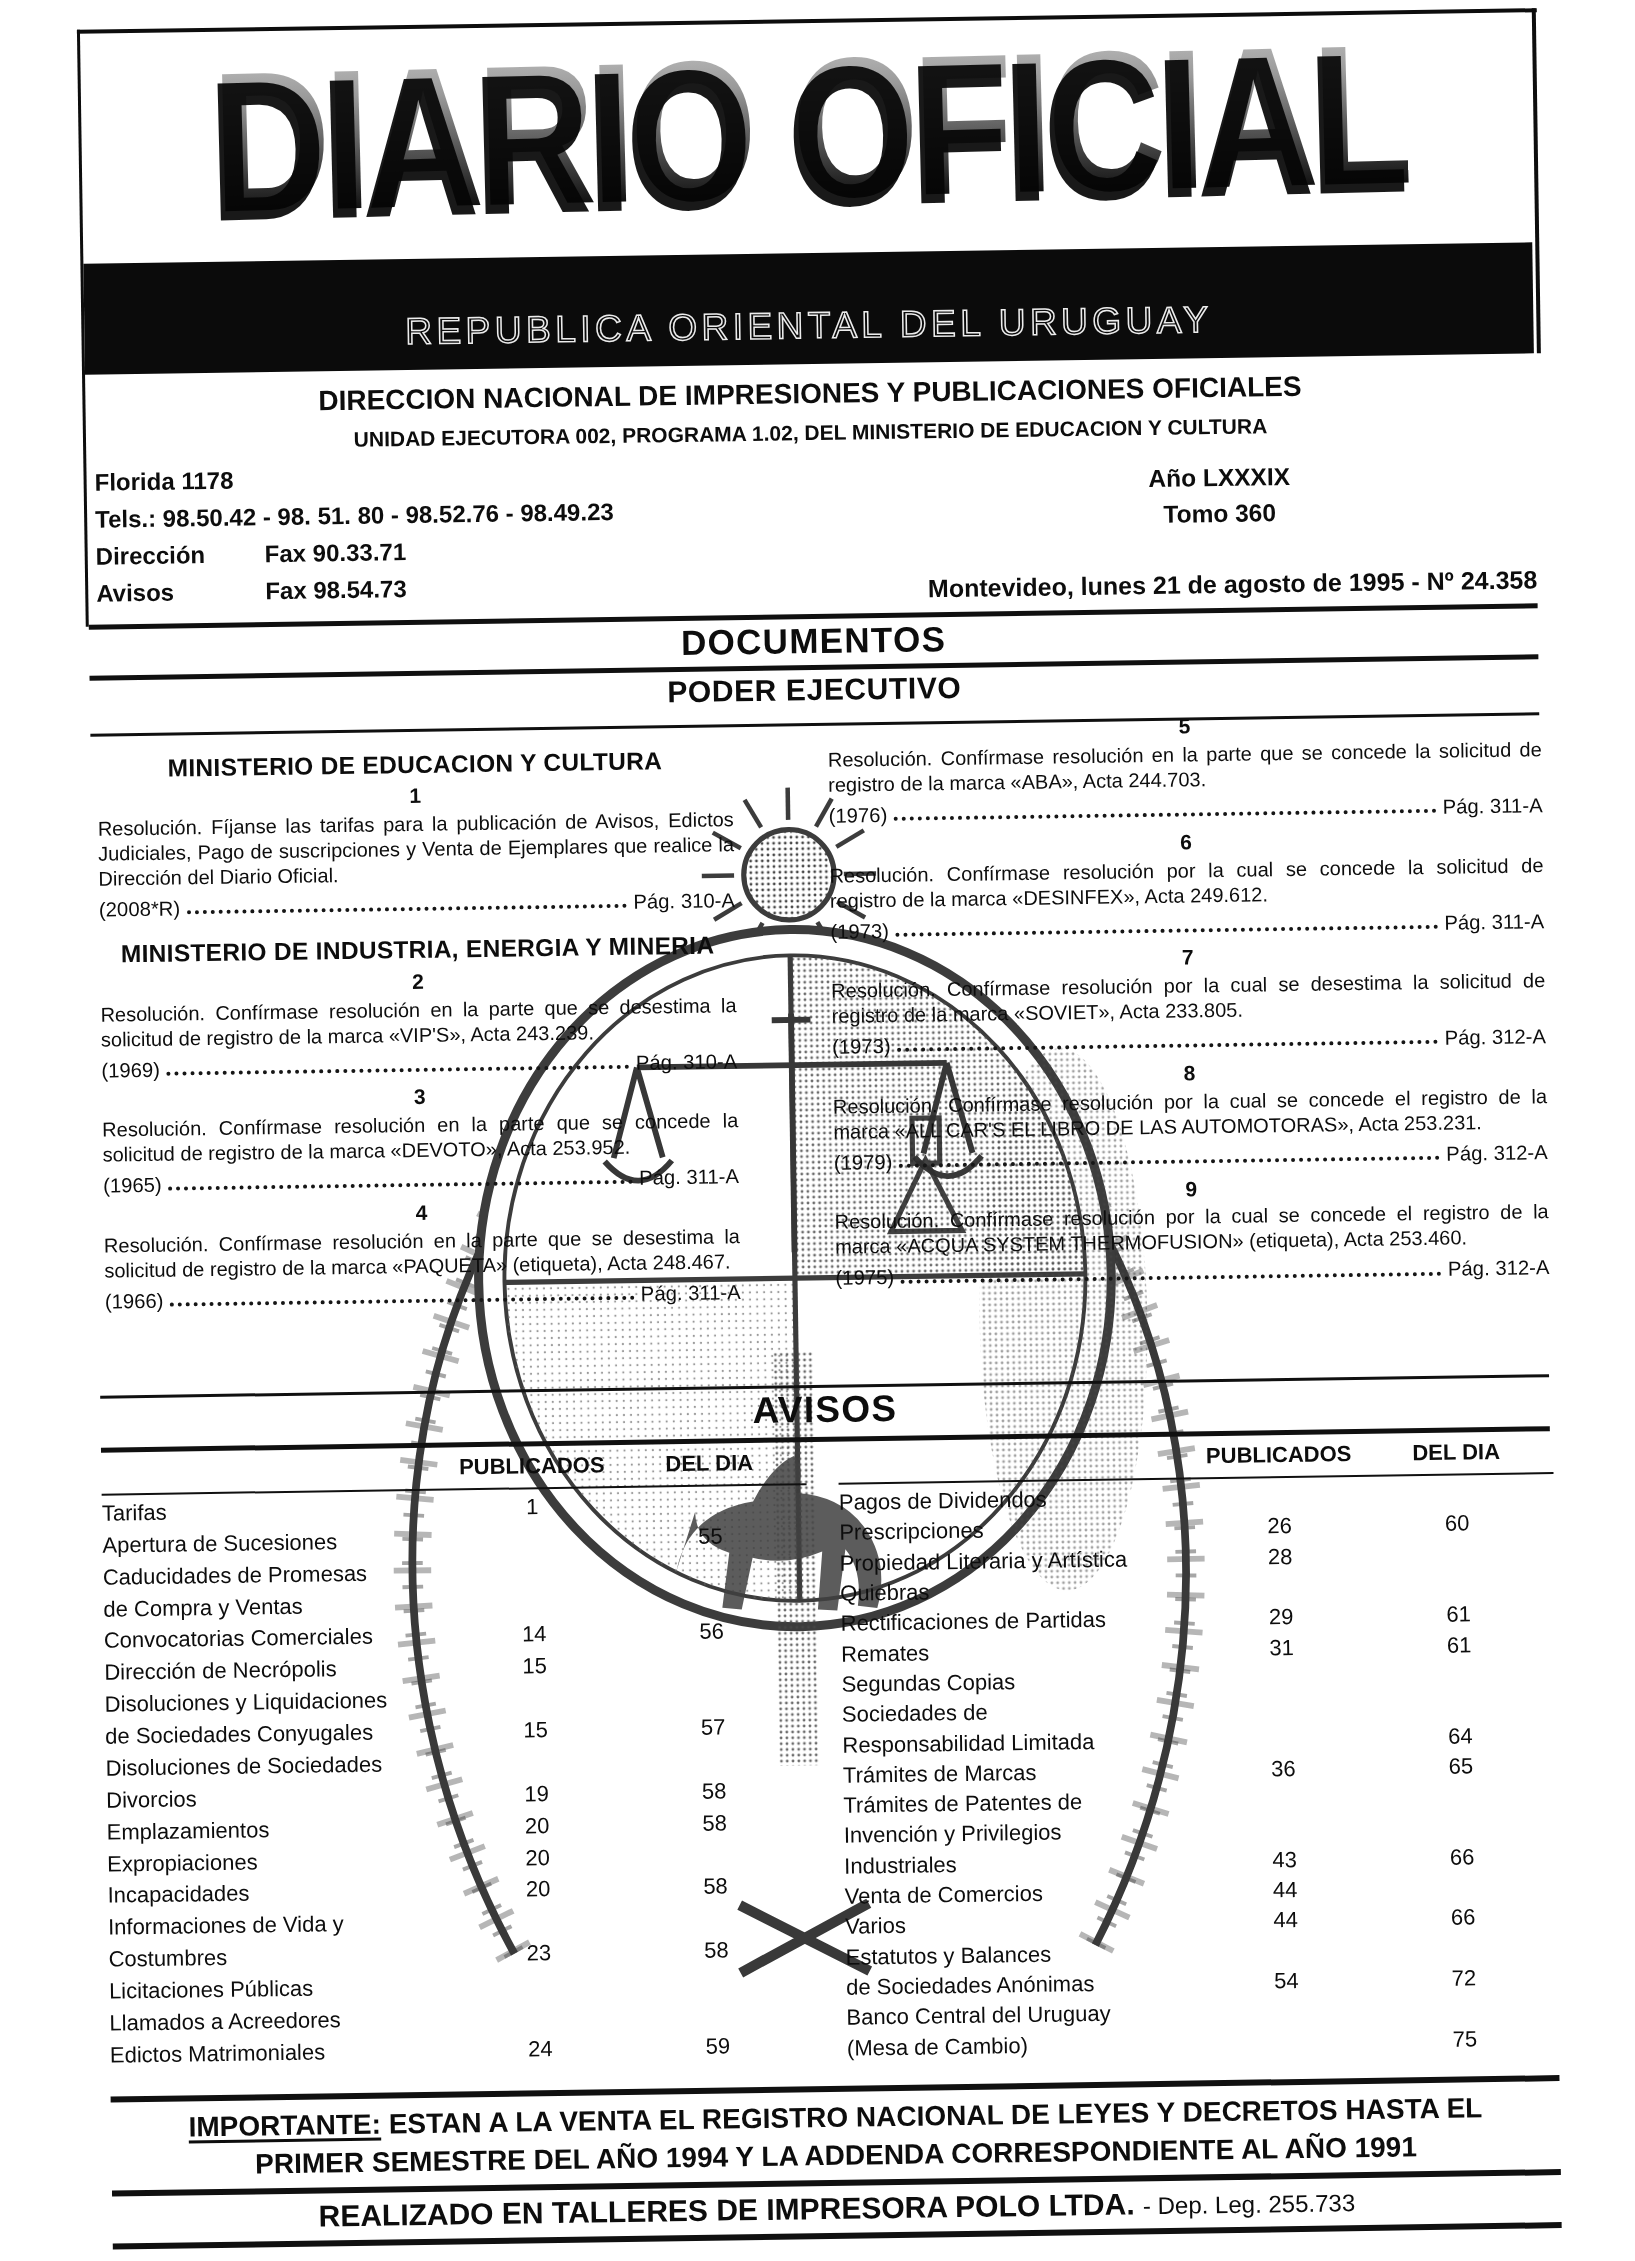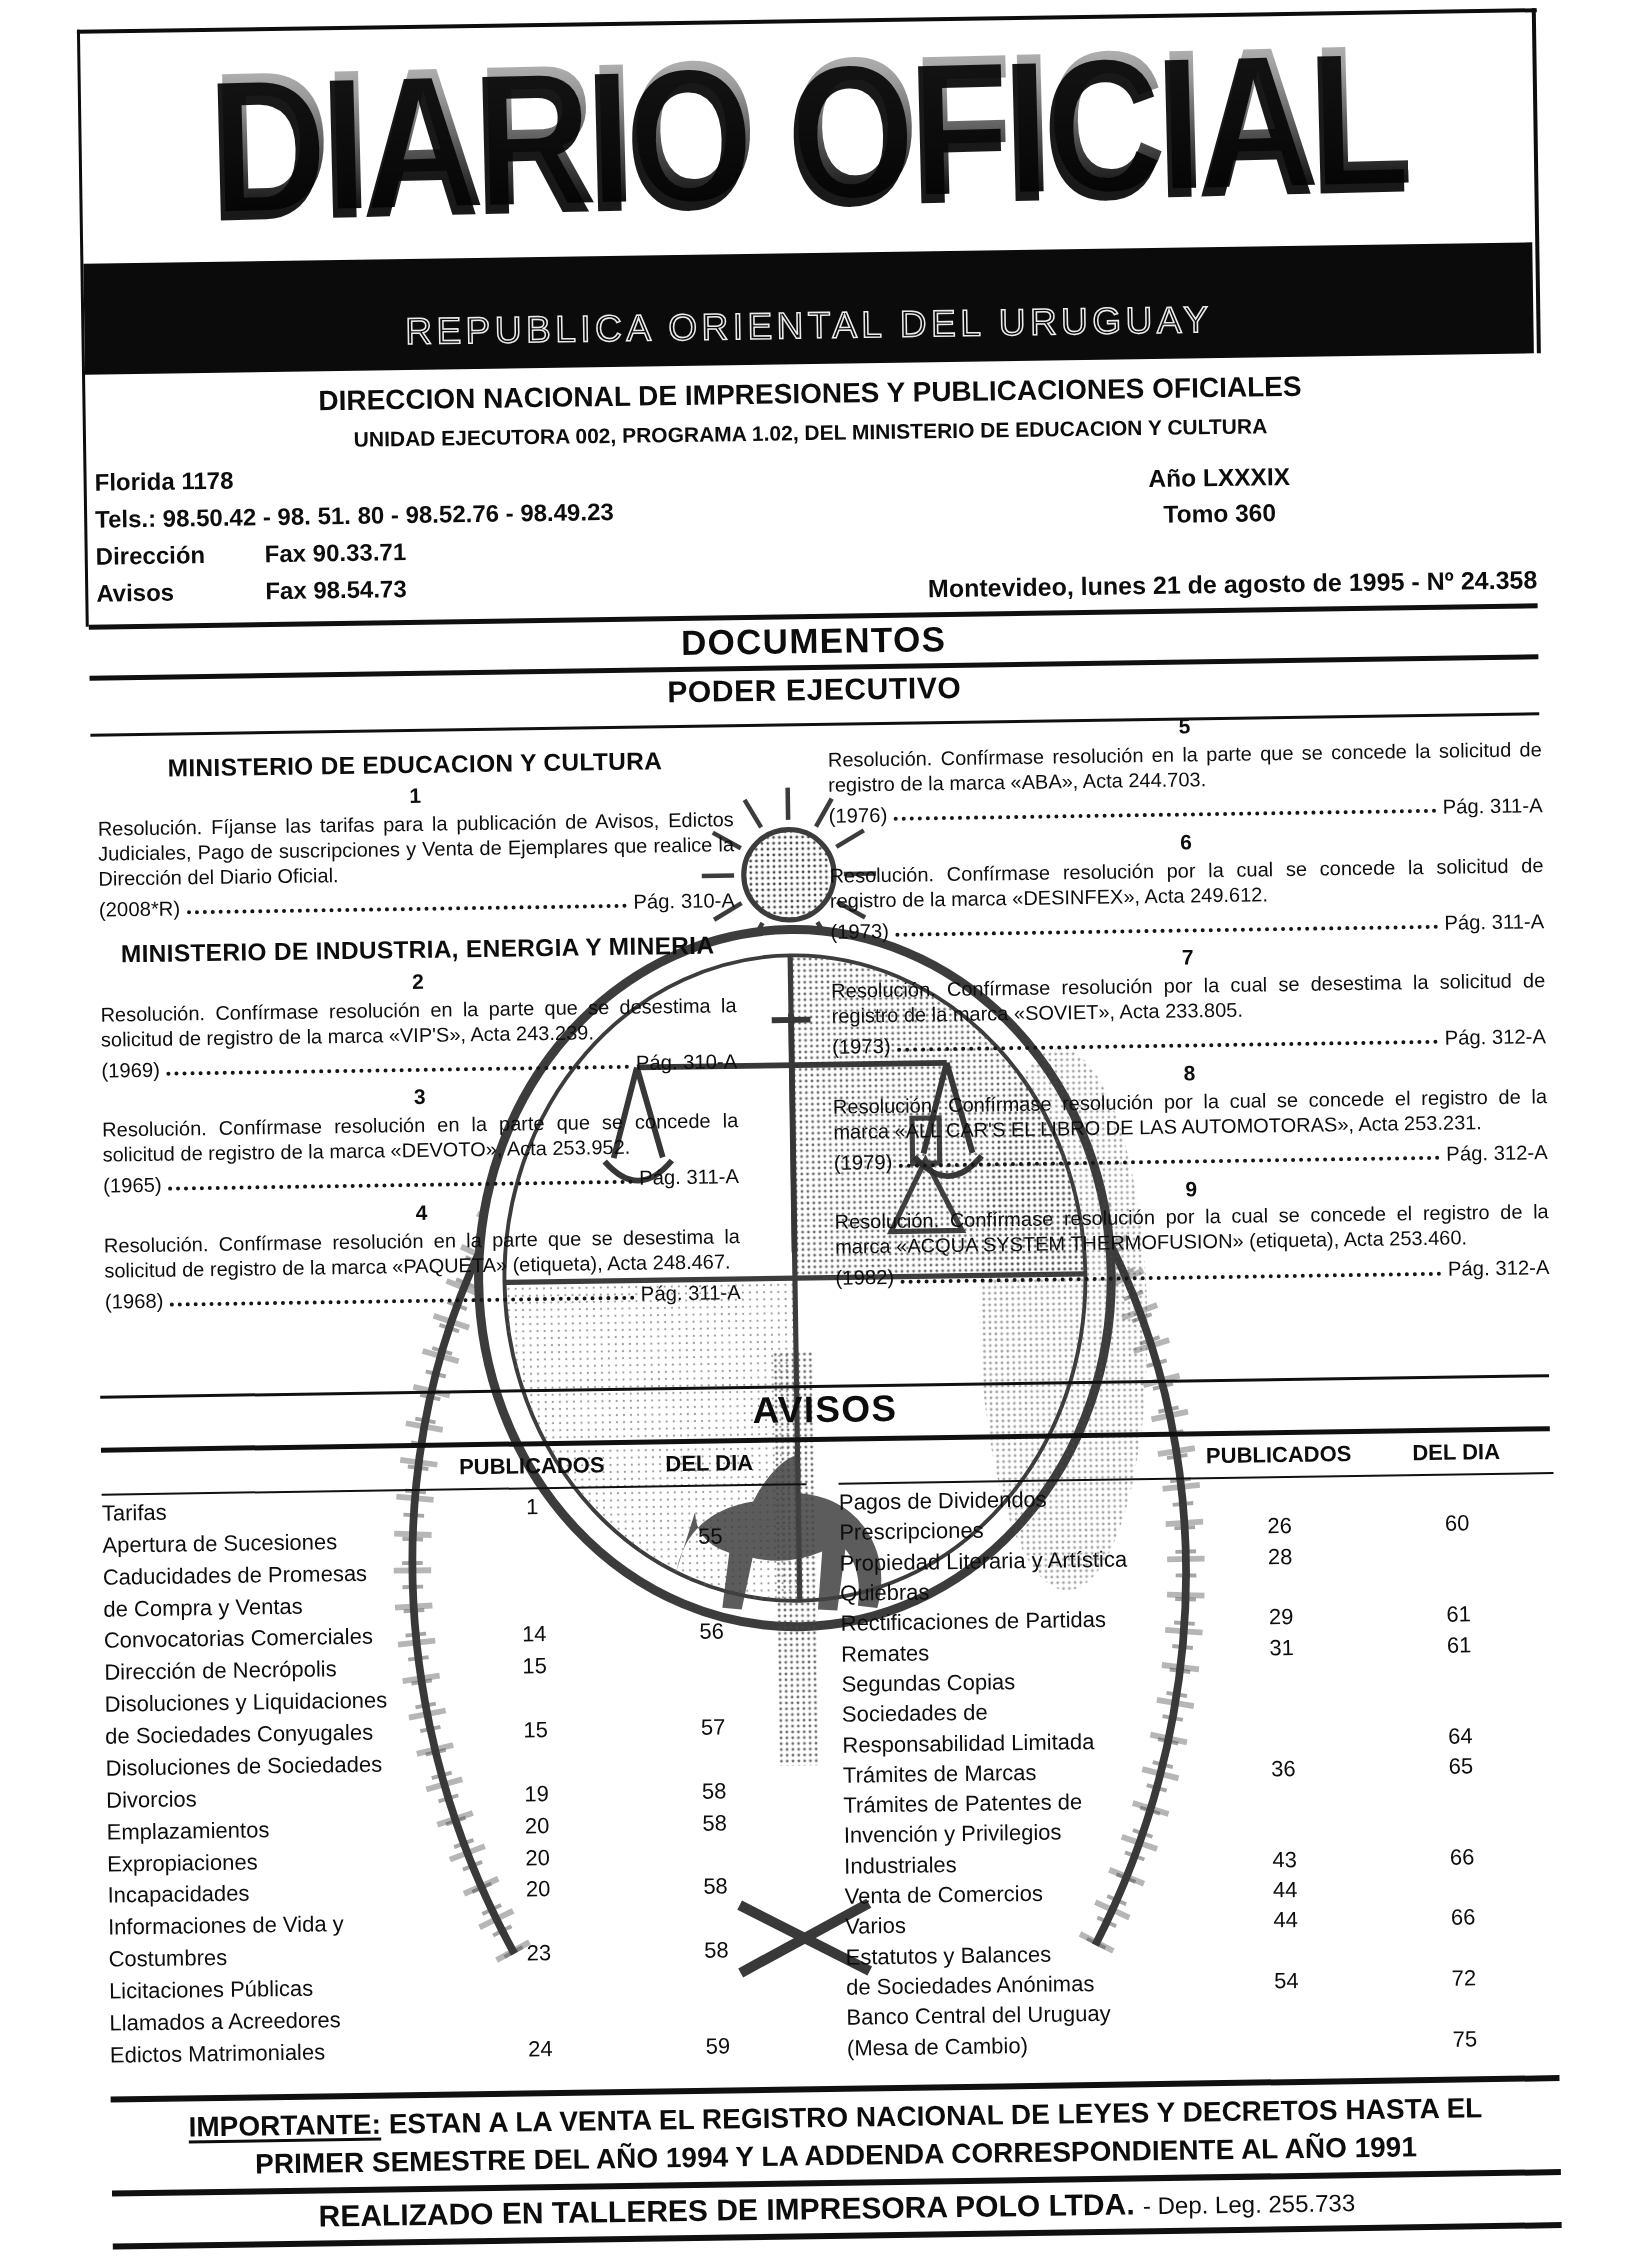--- a/index.html
+++ b/index.html
@@ -231,21 +231,21 @@
             <span>(1965)</span>
             <span class="dots"></span>
             <span>Pág. 311-A</span>
           </div>
         </div>
 
         <div class="toc-item">
           <div class="toc-num">4</div>
           <div class="toc-body">Resolución. Confírmase resolución en la parte que se desestima la solicitud de registro de la marca «PAQUETA» (etiqueta), Acta 248.467.</div>
           <div class="leader">
-            <span>(1968)</span>
+            <span>(1966)</span>
             <span class="dots"></span>
             <span>Pág. 311-A</span>
           </div>
         </div>
       </div>
   </div>
 
   <div class="abs toc-col toc-right">
     <div>
 
@@ -286,21 +286,21 @@
             <span>(1979)</span>
             <span class="dots"></span>
             <span>Pág. 312-A</span>
           </div>
         </div>
 
         <div class="toc-item">
           <div class="toc-num">9</div>
           <div class="toc-body">Resolución. Confírmase resolución por la cual se concede el registro de la marca «ACQUA SYSTEM THERMOFUSION» (etiqueta), Acta 253.460.</div>
           <div class="leader">
-            <span>(1982)</span>
+            <span>(1975)</span>
             <span class="dots"></span>
             <span>Pág. 312-A</span>
           </div>
         </div>
       </div>
   </div>
 
   <div class="hr rule-d"></div>
   <div class="abs center avisos-title">AVISOS</div>
   <div class="hr rule-e"></div>

